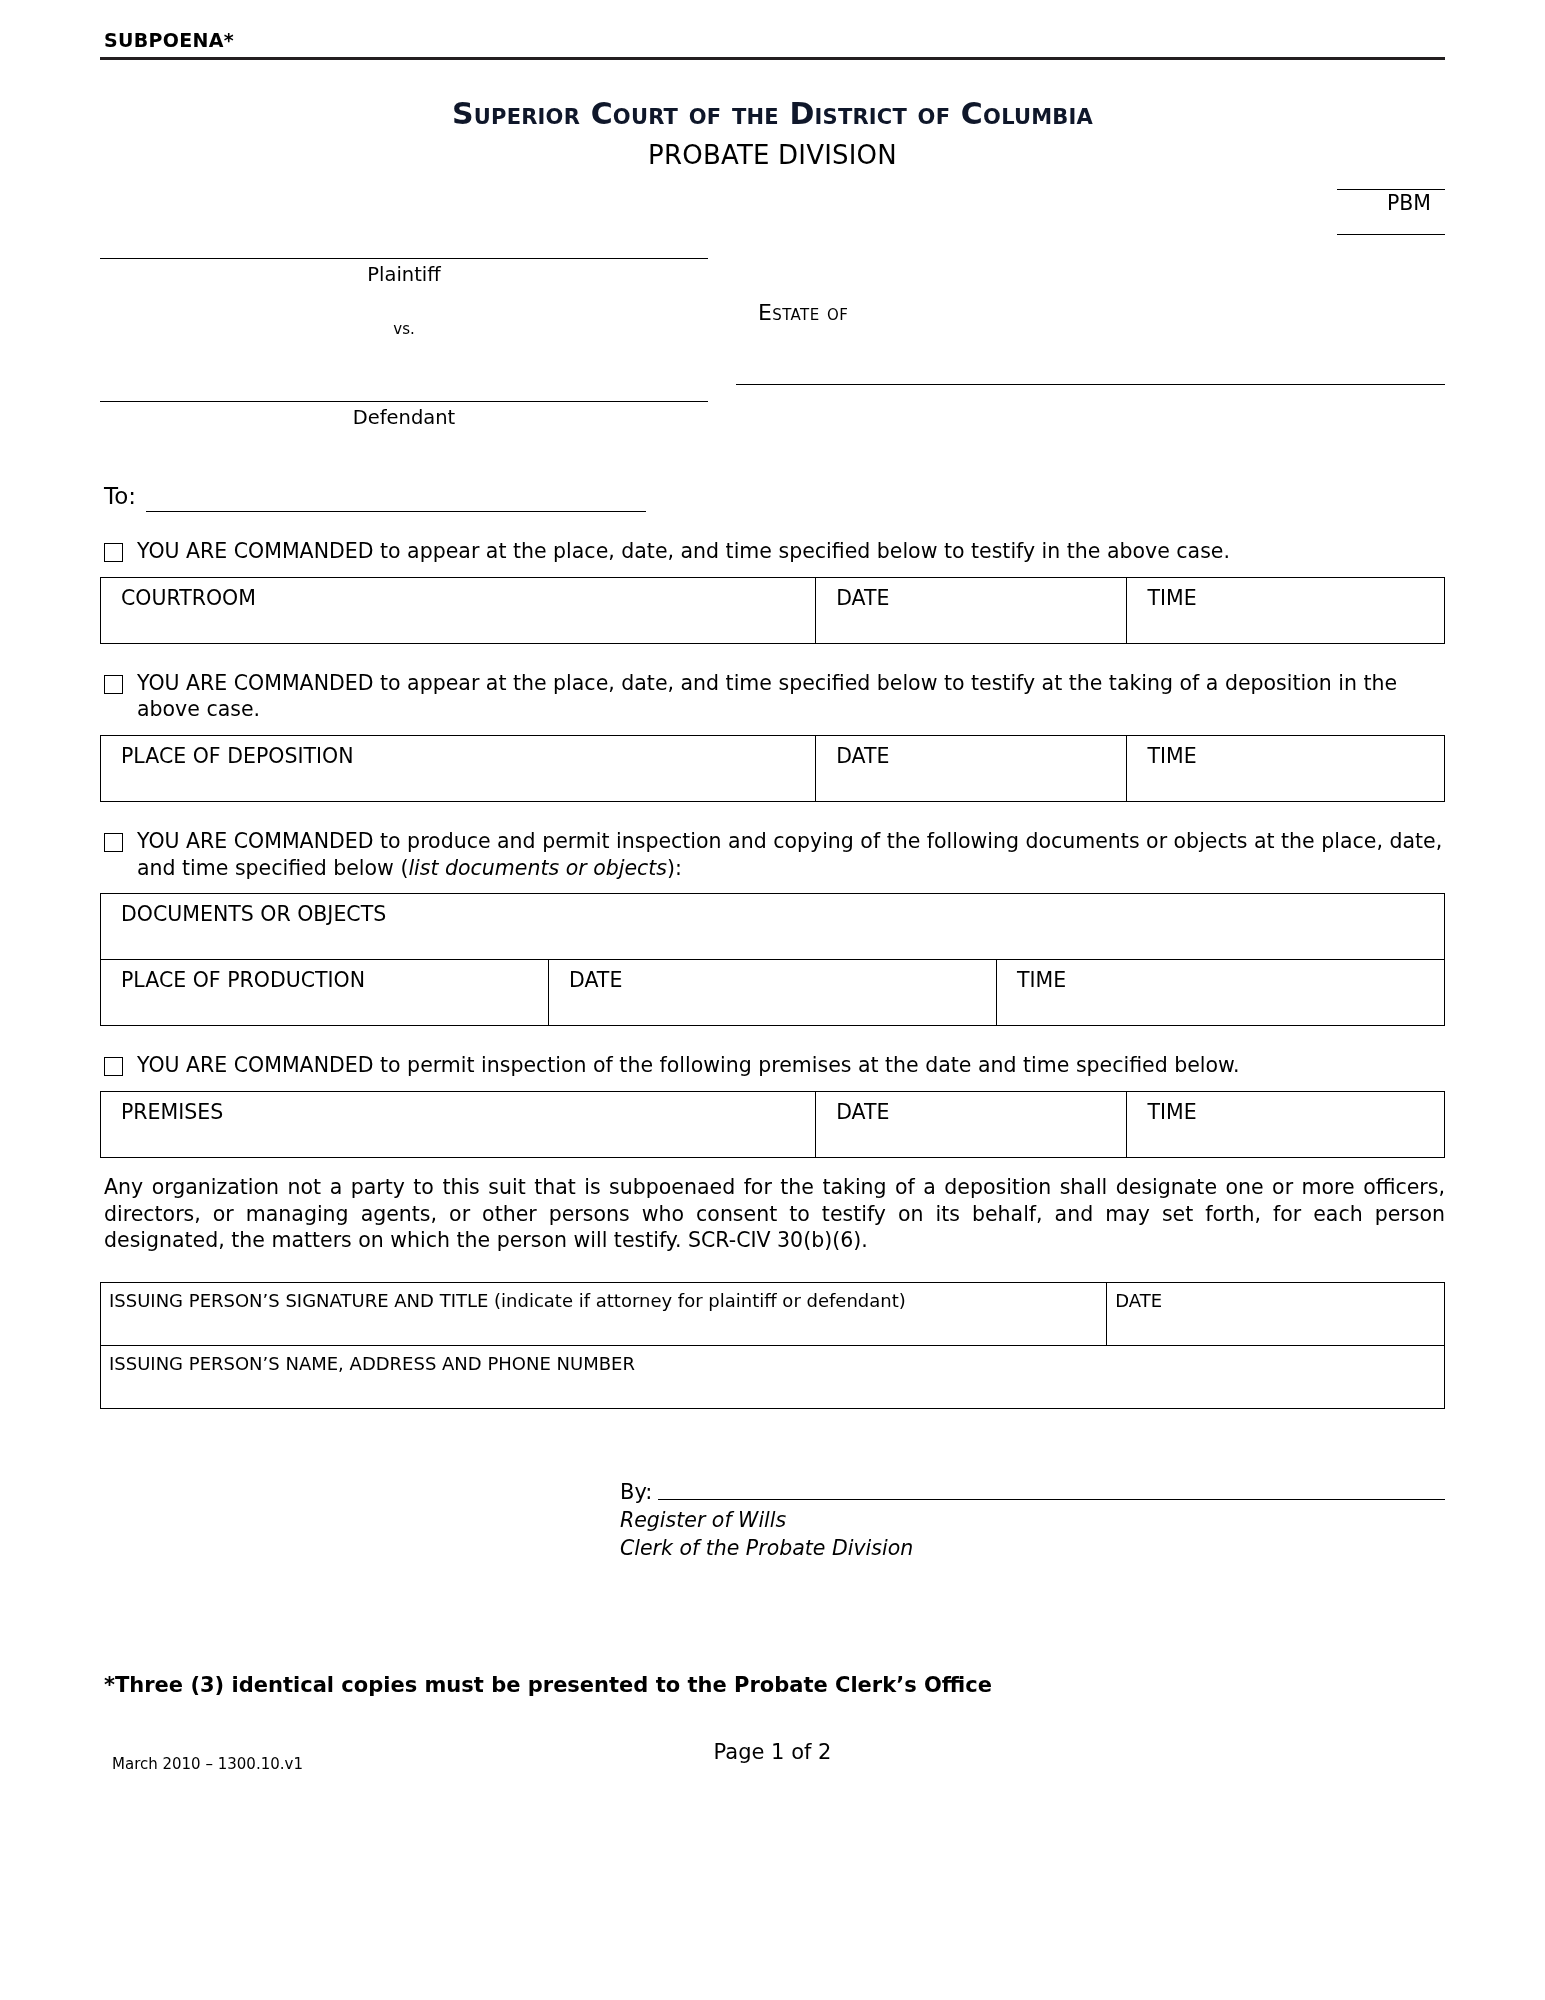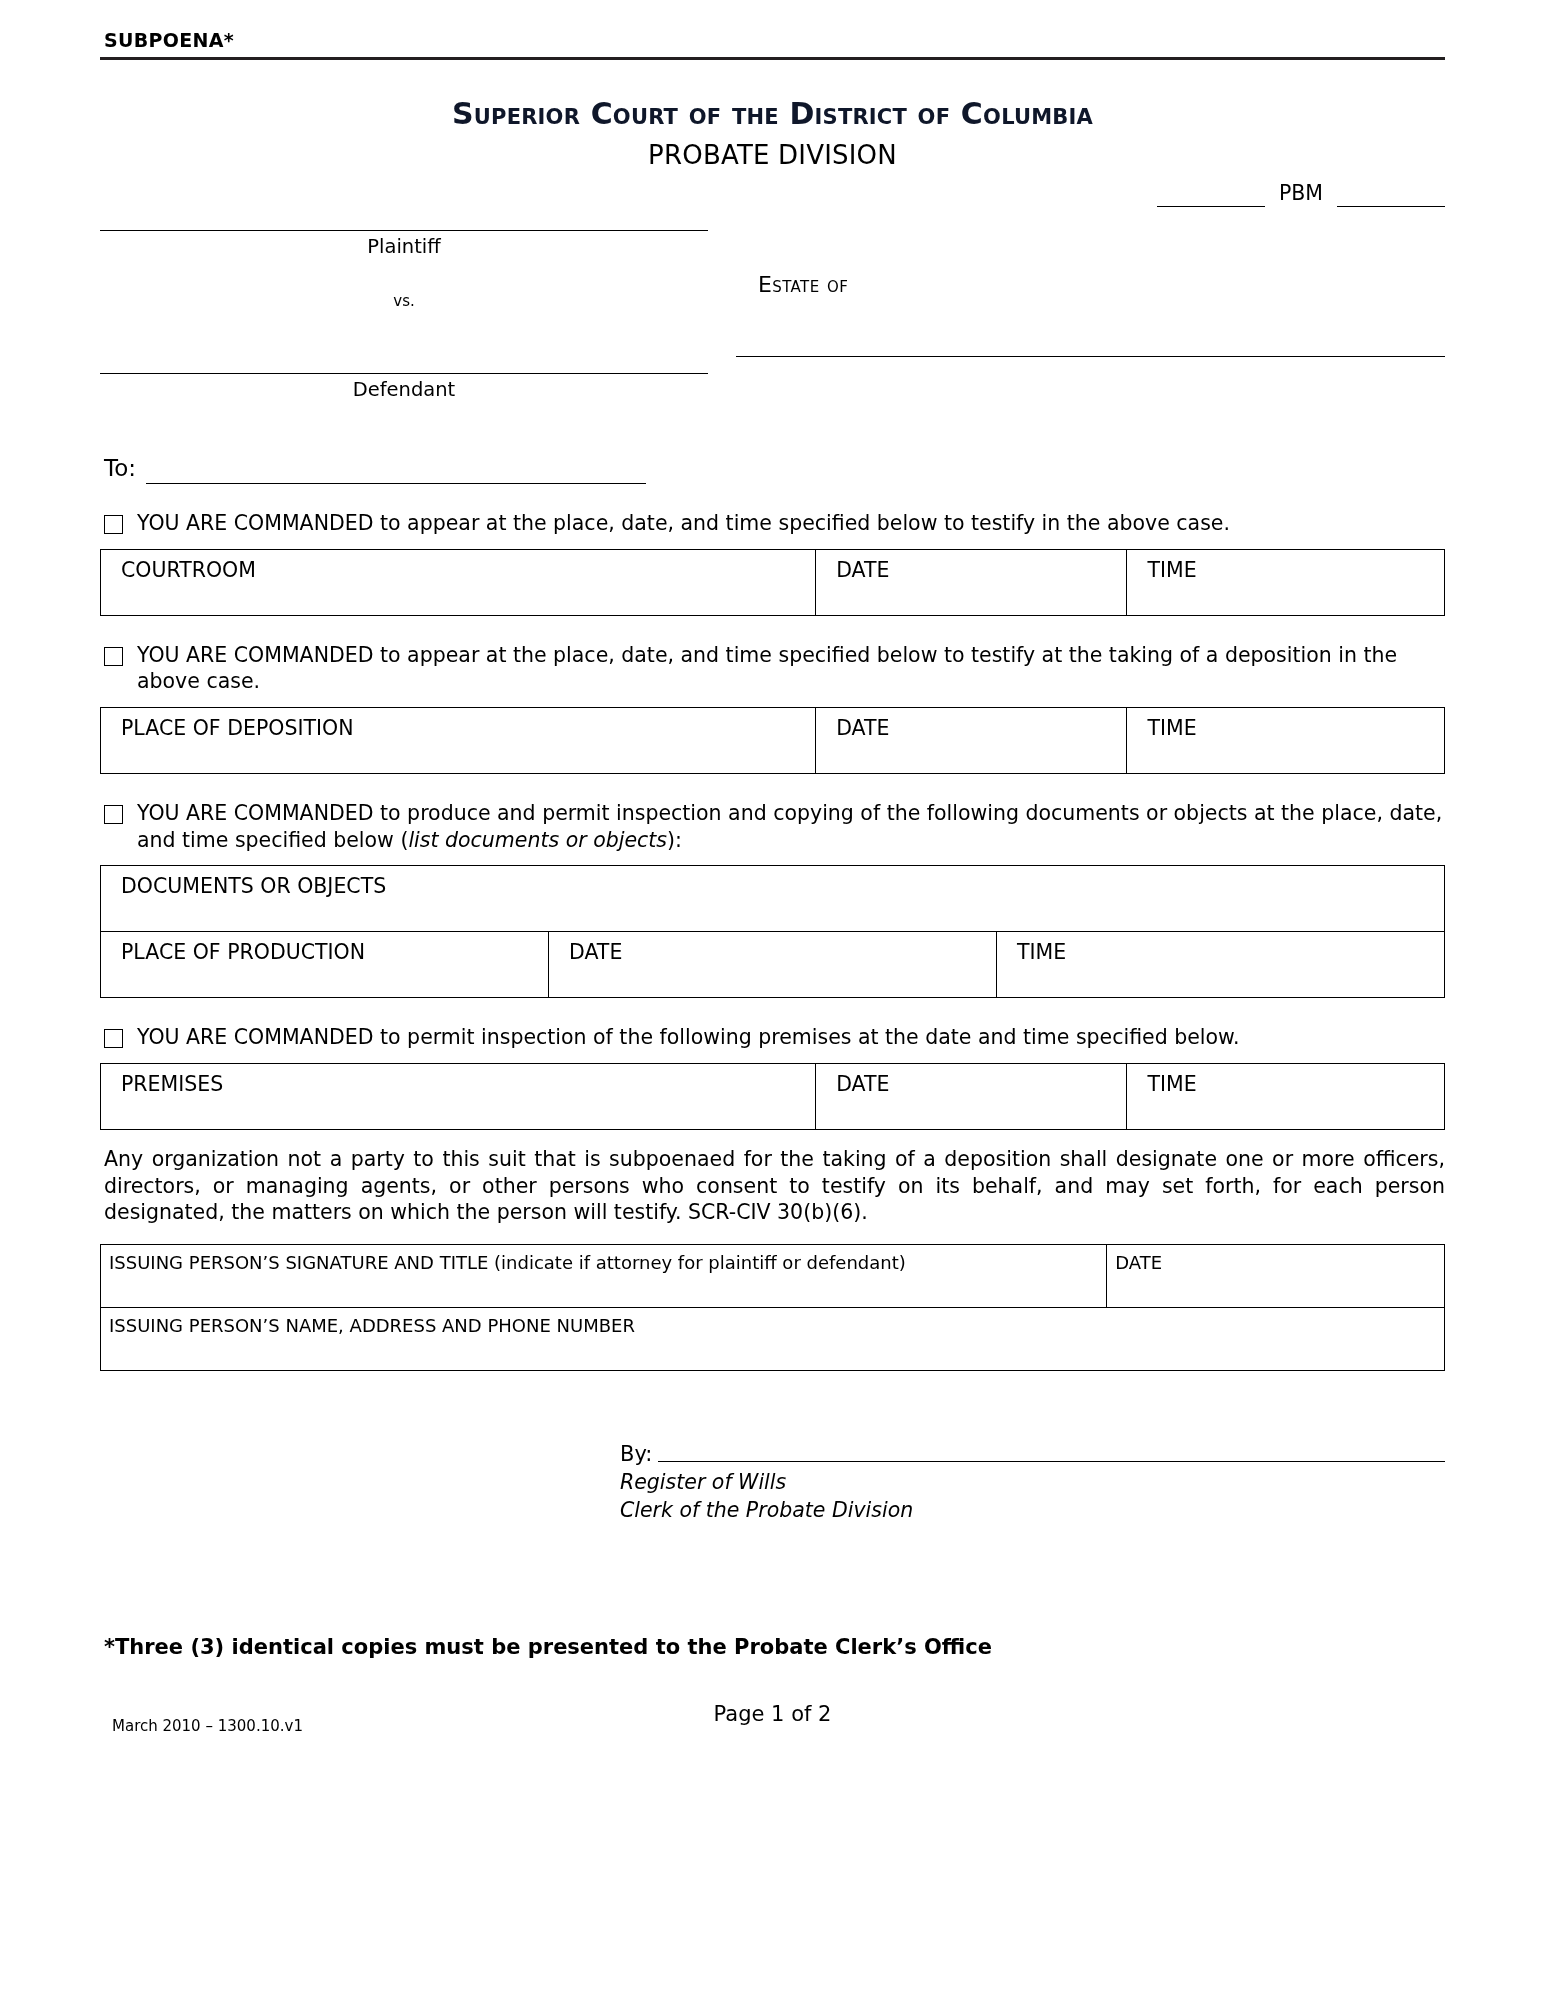--- a/index.html
+++ b/index.html
@@ -45,25 +45,25 @@
   }
   .court-sub {
     text-align: center;
     font-size: 26px;
     margin-top: 6px;
     letter-spacing: 0.2px;
   }
 
   .pbm-row {
     display: flex;
-    justify-content: flex-end;
+    justify-content: flex-start;
     align-items: flex-end;
-    margin-top: 8px;
     padding-left: 390px;
     font-size: 20.5px;
+    flex-direction: column;
   }
   .pbm-blank {
     display: inline-block;
     width: 108px;
     border-bottom: 1.6px solid #000;
     height: 17px;
   }
   .pbm-label { margin: 0 14px; }
 
   
@@ -156,21 +156,21 @@
 
   .org-note {
     margin-top: 16px;
     padding-left: 4px;
     text-align: justify;
   }
 
   table.issuing {
     width: 100%;
     border-collapse: collapse;
-    margin-top: 18px;
+    margin-top: 28px;
     table-layout: fixed;
     border-radius: 32px;
   }
   table.issuing td {
     border: 1.6px solid #000;
     vertical-align: top;
     padding: 6px 8px 0 8px;
     font-size: 18px;
     height: 56px;
   }

